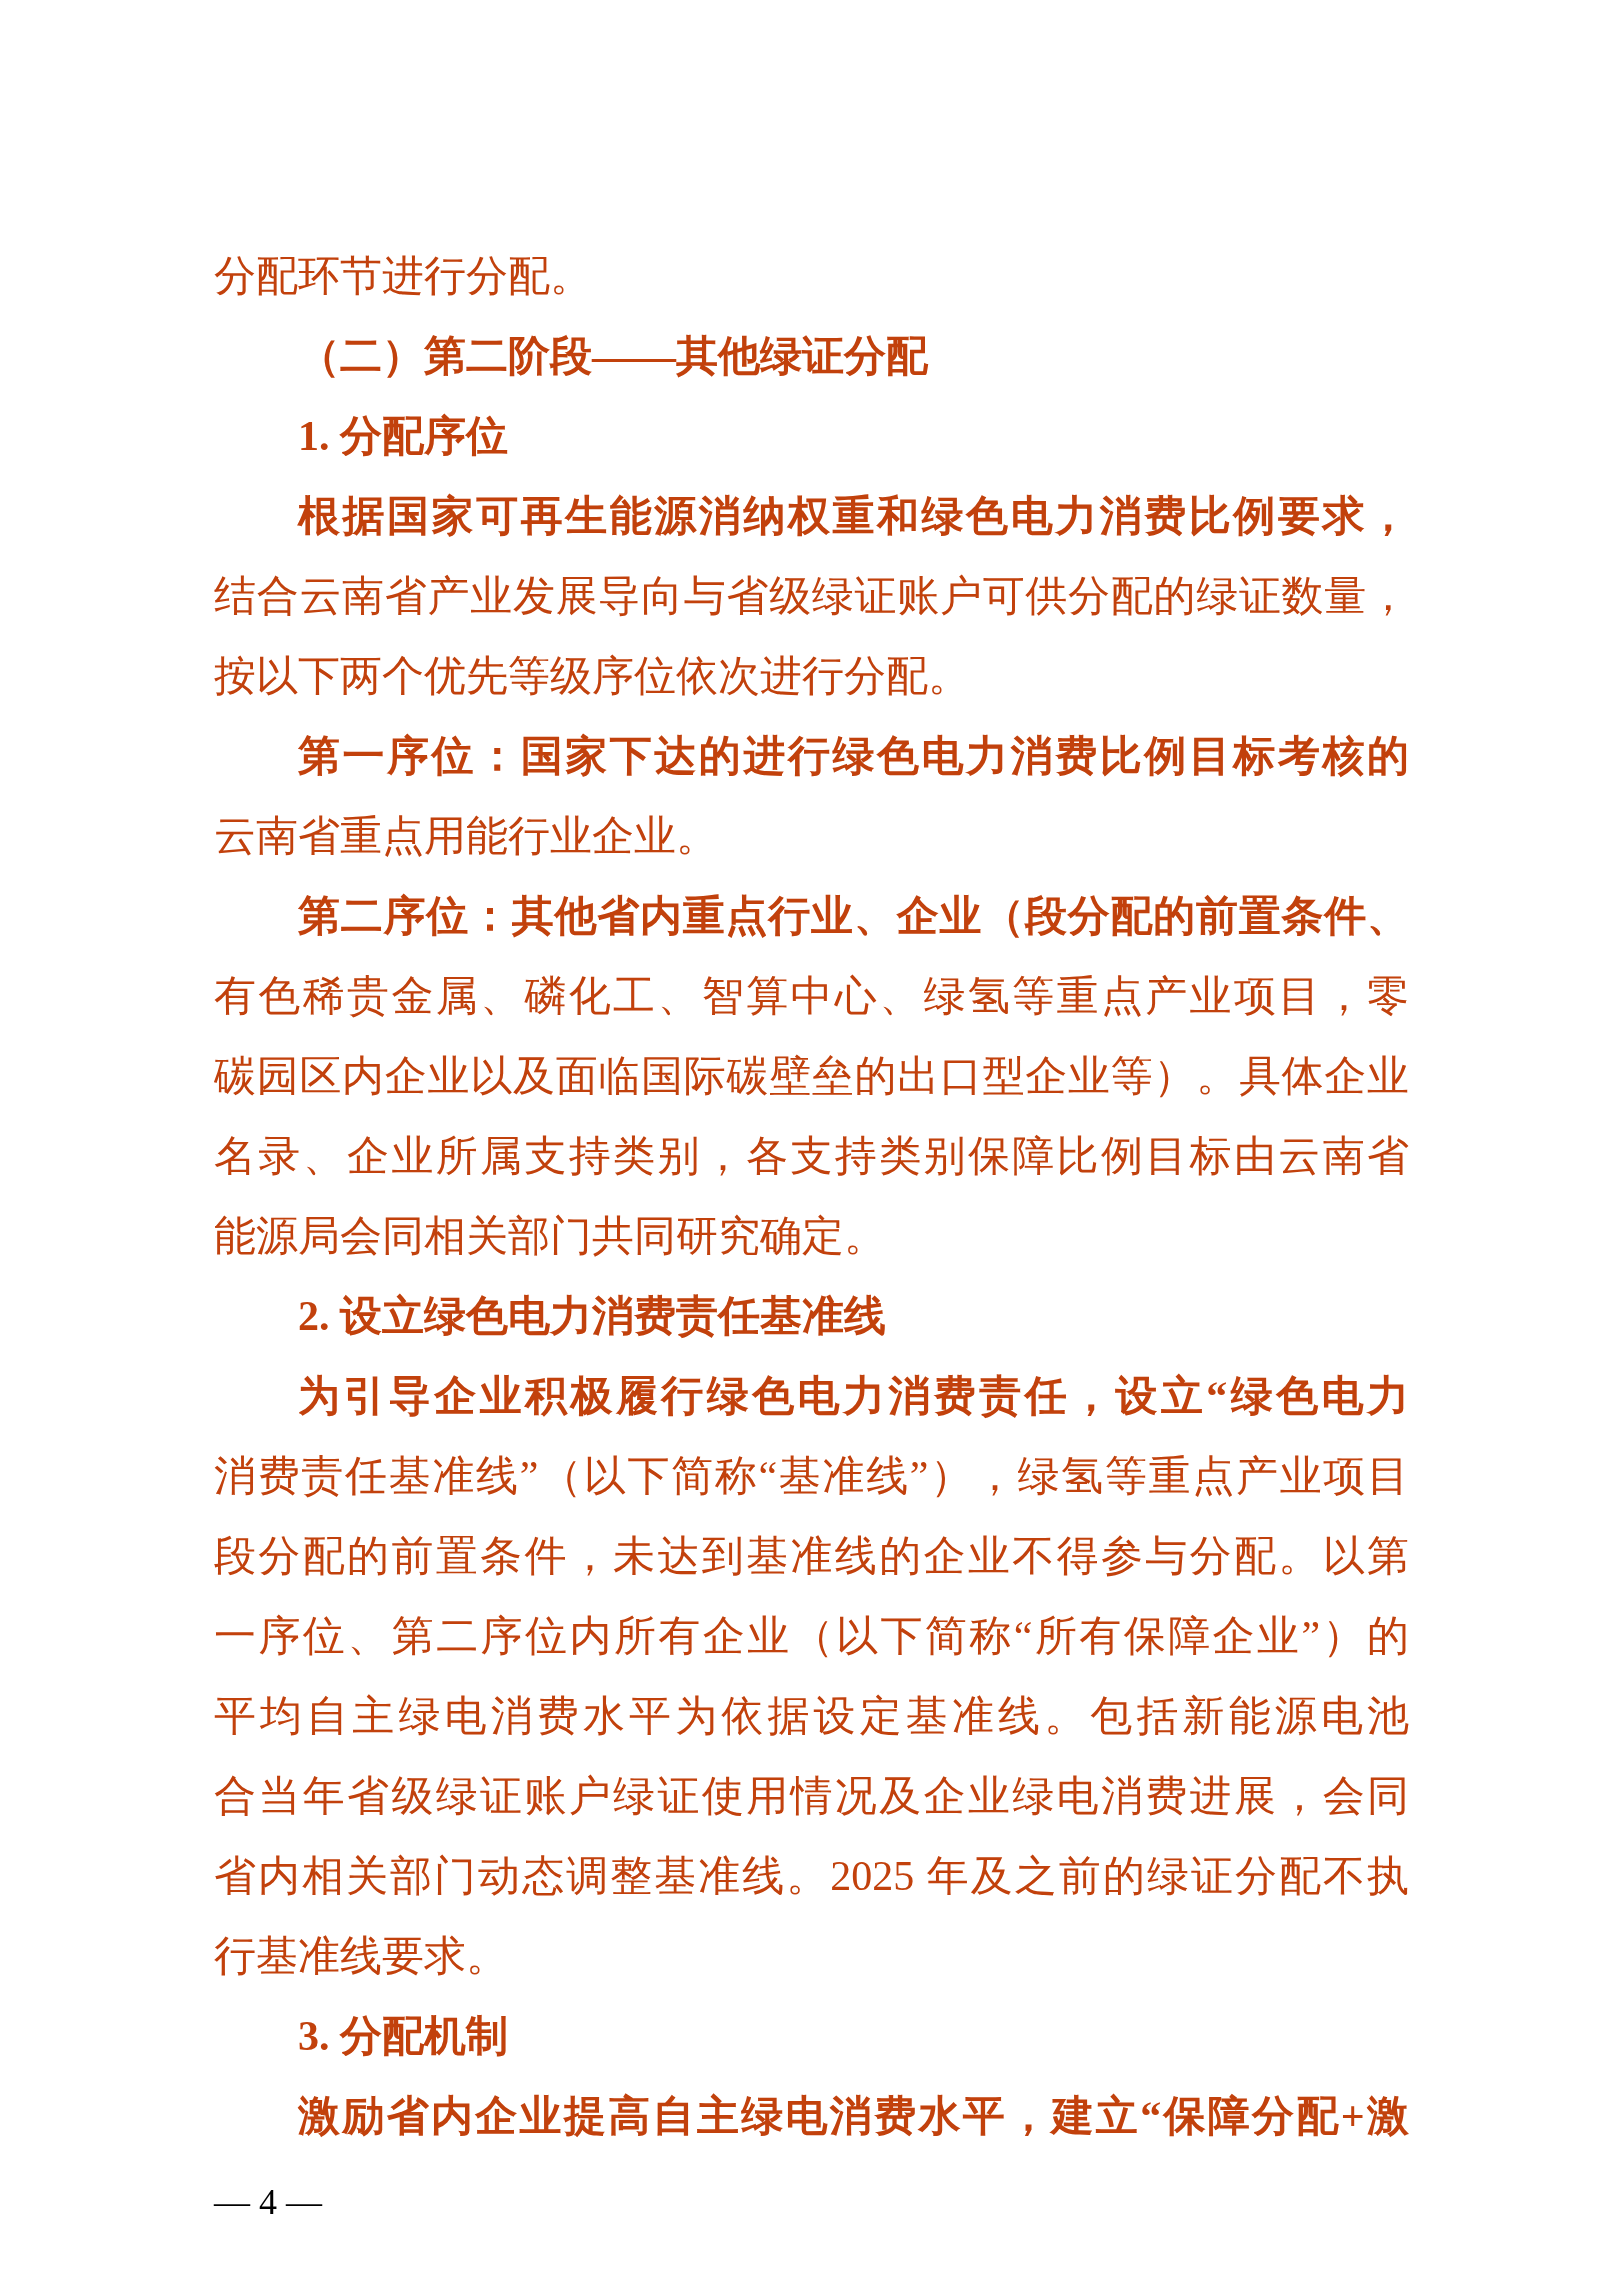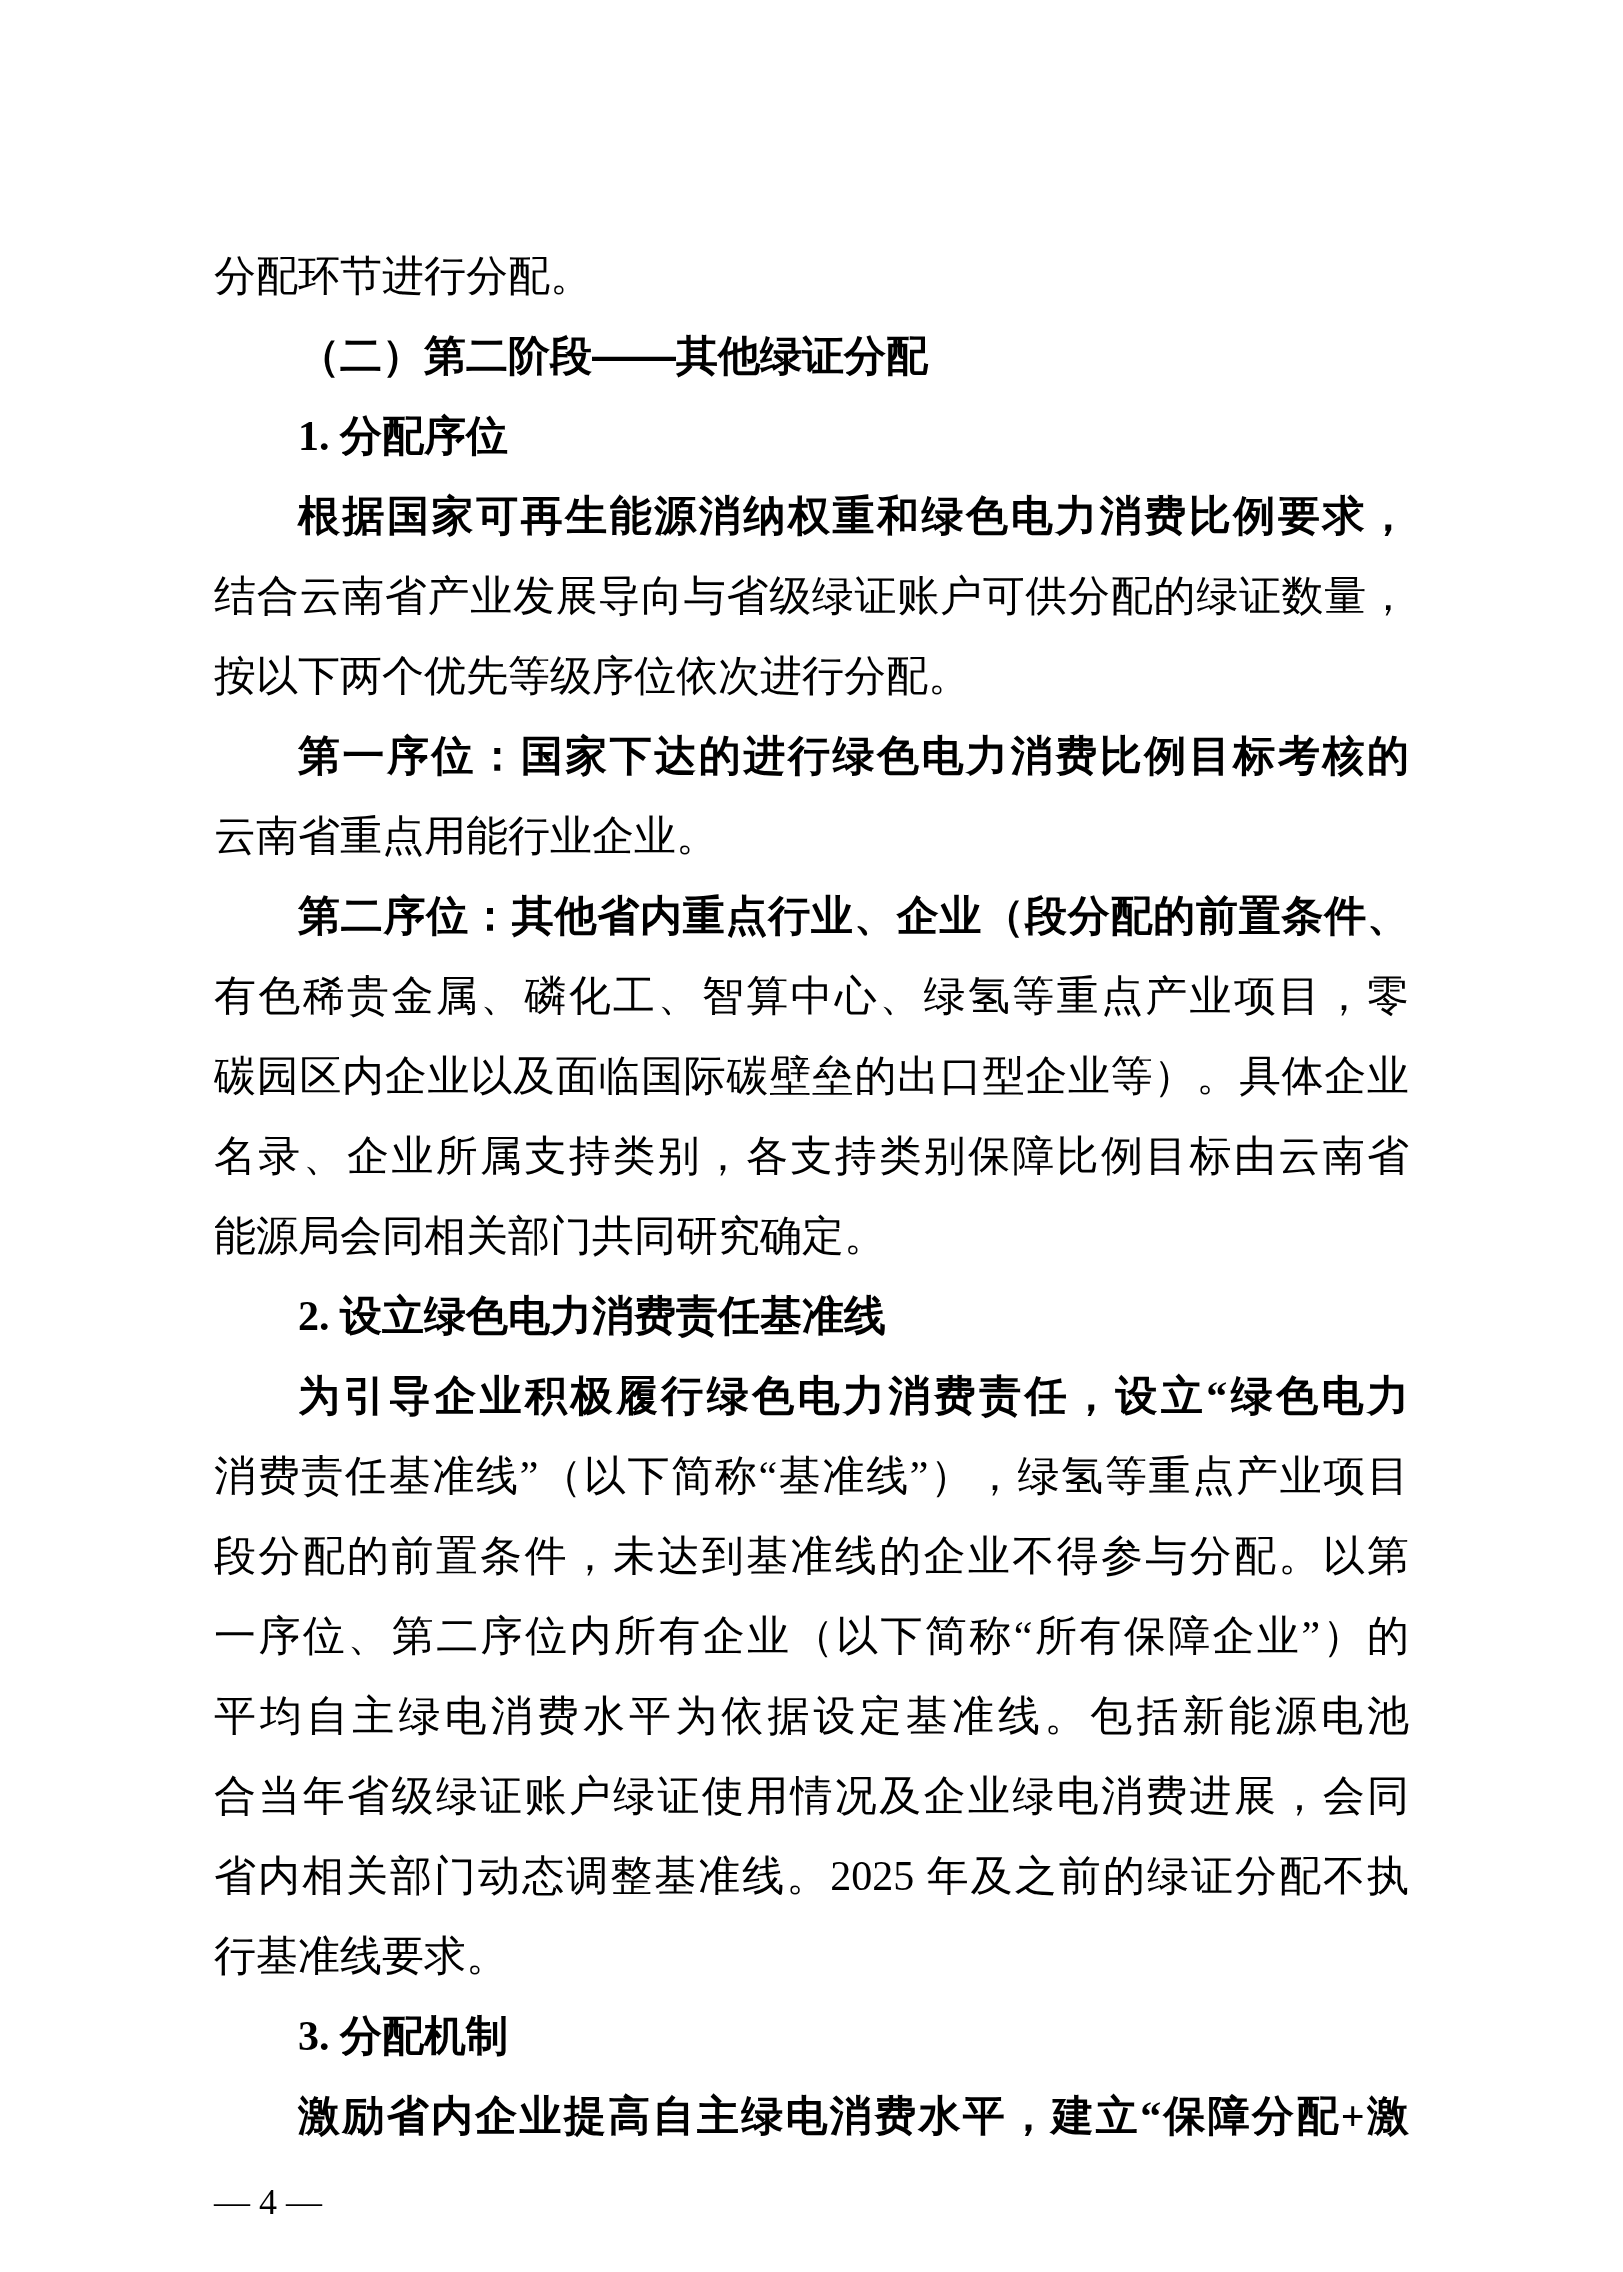--- a/index.html
+++ b/index.html
@@ -18,36 +18,36 @@
   }
   .content {
     padding: 236px 214px 0 214px;
   }
   .line {
     font-size: 42px;
     line-height: 80px;
     white-space: nowrap;
     text-align: justify;
     text-align-last: justify;
-    color: #000000;
+    color: #c2410c;
   }
   
   .line.end {
     text-align: left;
     text-align-last: left;
     white-space: normal;
   }
   
   .line.indent {
     padding-left: 84px;
     font-weight: bold;
   }
   
   .line.h2 {
-    font-family: Liberation Sans, sans-serif;
+    font-family: Liberation Serif, serif;
     font-weight: bold;
     text-align: left;
     text-align-last: left;
   }
   
   .line.h3 {
     text-align: left;
     text-align-last: left;
   }
   .page-number {

